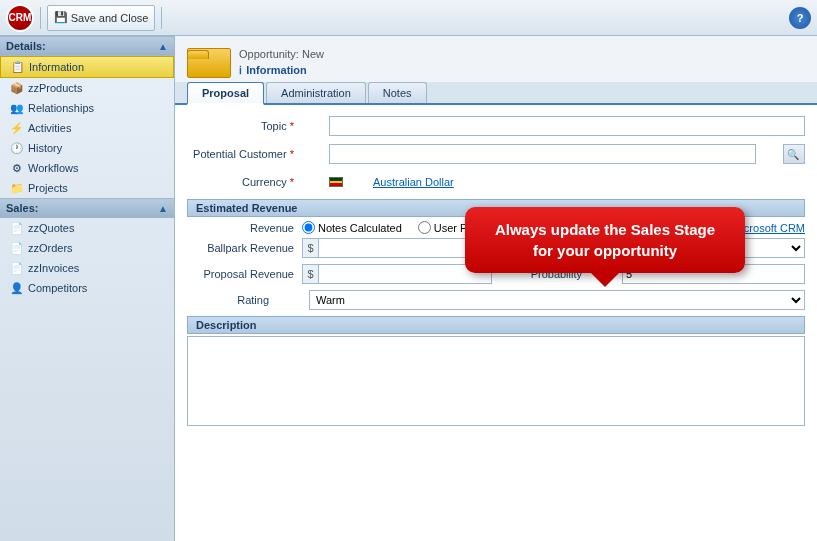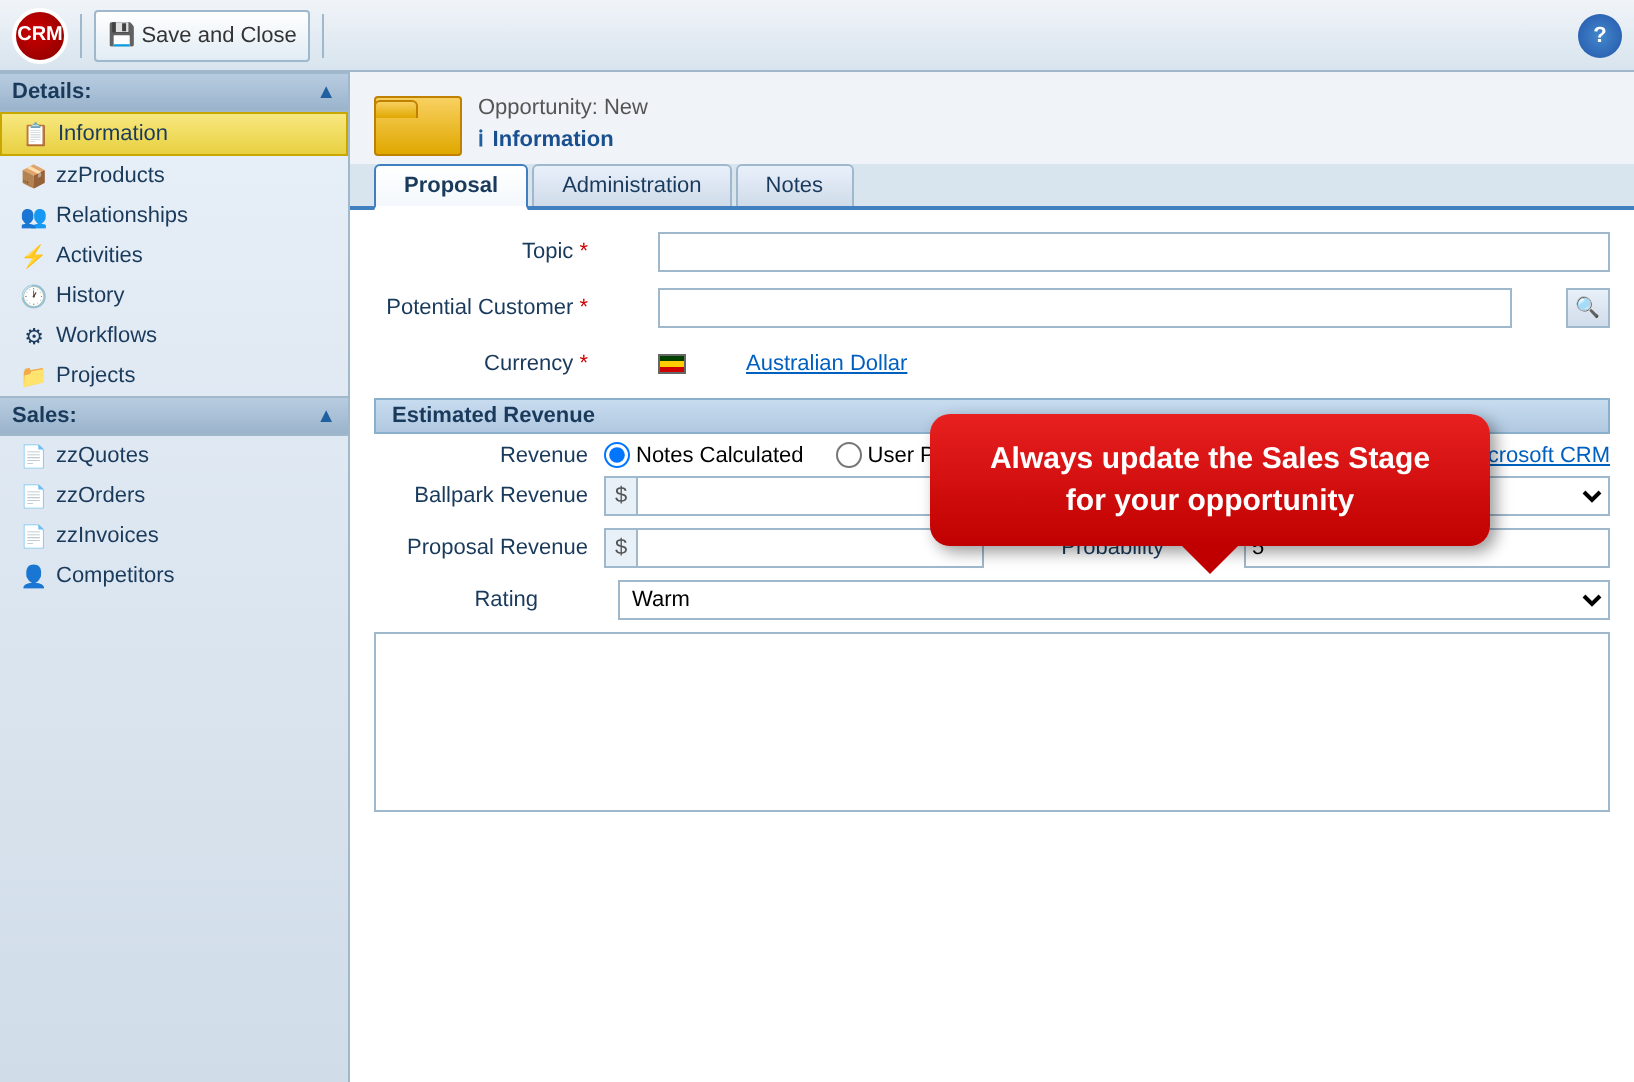--- a/index.html
+++ b/index.html
@@ -544,20 +544,21 @@
       <div class="form-two-col">
         <div class="form-col-right">
           <div class="form-label-right">Rating</div>
           <select class="form-select">
             <option>Warm</option>
           </select>
         </div>
       </div>
 
       
+      <div class="desc-section-header">Description</div>
 
       
       <textarea class="description-textarea" style=""></textarea>
 
       
       <div class="tooltip-bubble">Always update the Sales Stage for your opportunity</div>
 
     </div>
   </div>
 </div>

